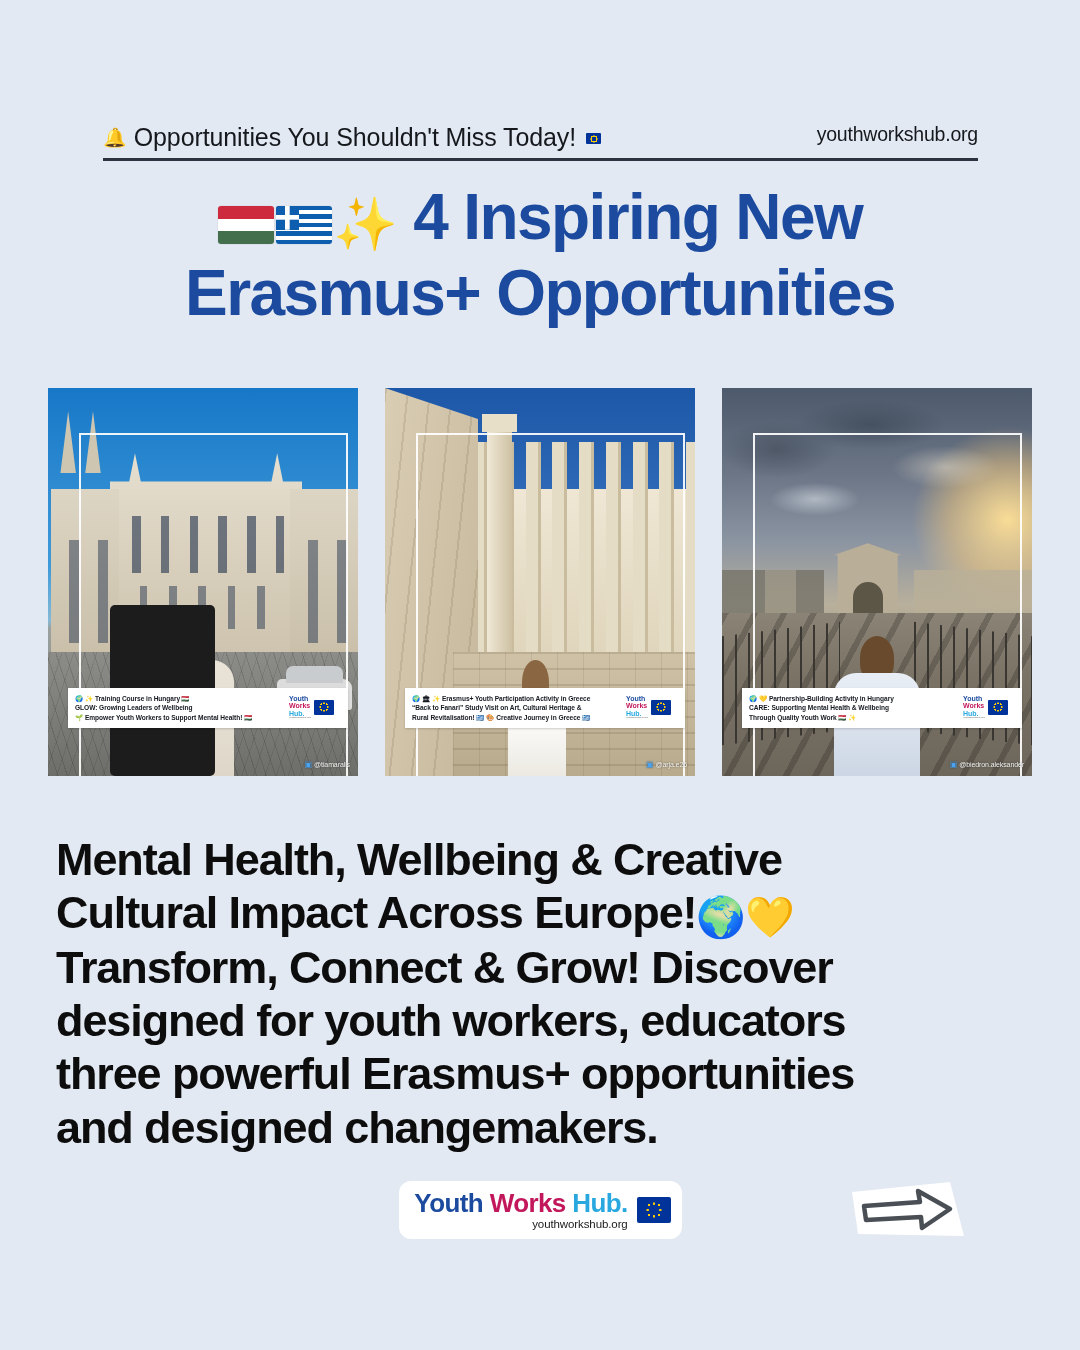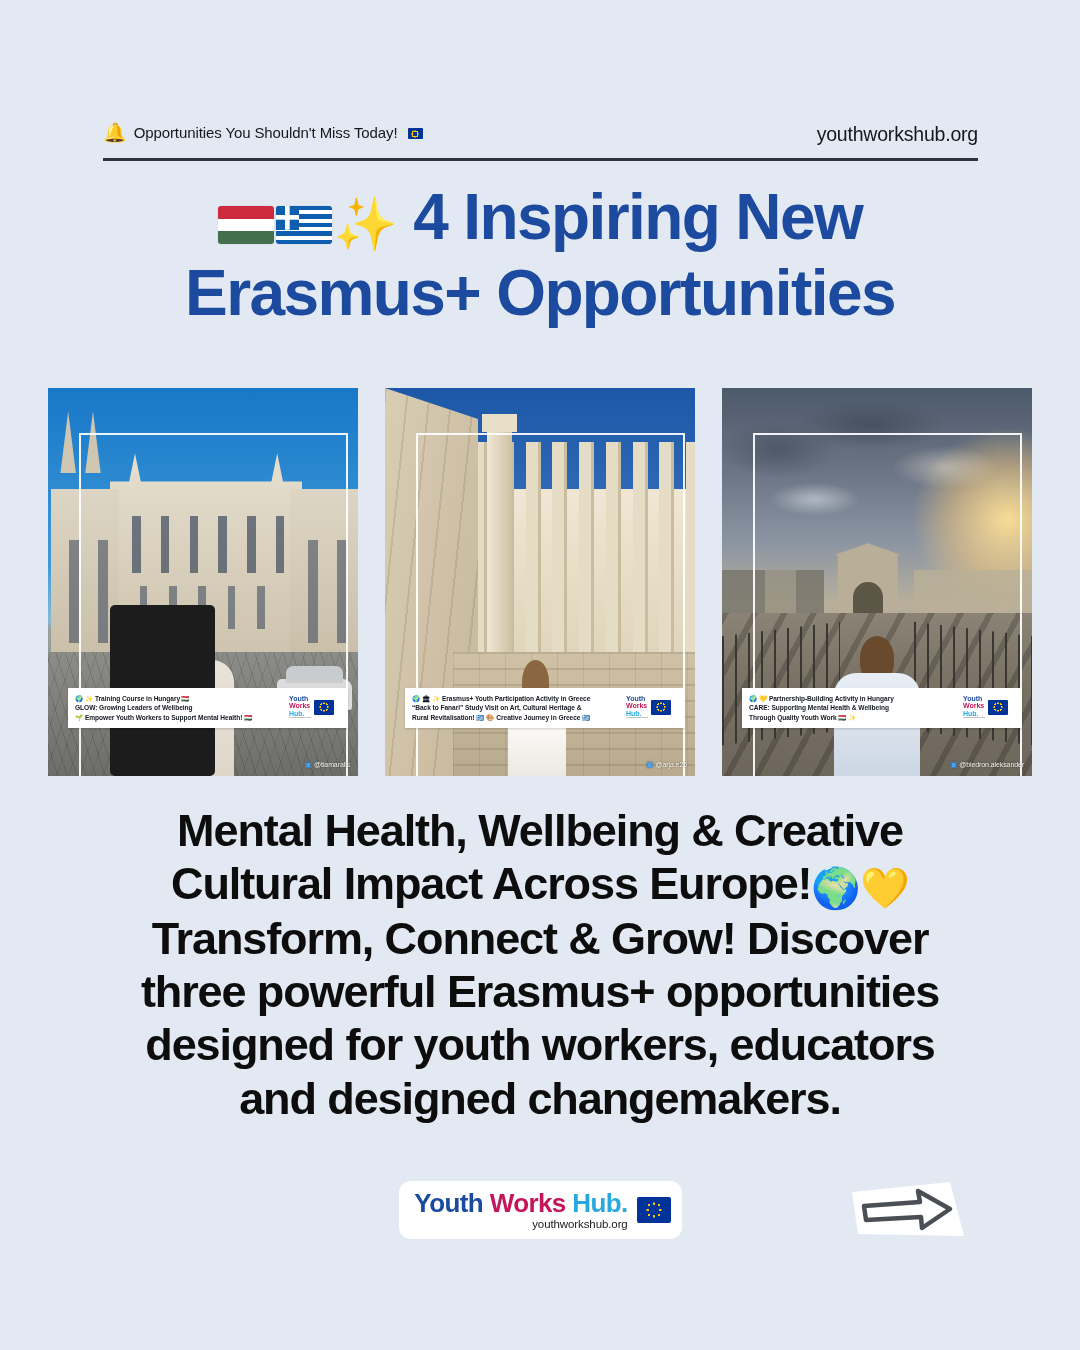--- a/index.html
+++ b/index.html
@@ -14,21 +14,21 @@
   
   .header {
     position:absolute; left:103px; top:123px; width:875px; height:38px;
     display:flex; align-items:flex-start; justify-content:space-between;
     border-bottom:3px solid #2d3340;
     padding-bottom:4px;
   }
   .header-left { display:flex; align-items:center; gap:7px; }
   .bell-icon { font-size:19px; line-height:1; }
   .header-text {
-    font-size:15px; color:#15181d; letter-spacing:-0.1px; white-space:nowrap;
+    font-size:25px; color:#15181d; letter-spacing:-0.1px; white-space:nowrap;
   }
   .eu-mini {
     display:inline-block; width:15px; height:11px; background:#003399;
     position:relative; top:1px; border-radius:1px; margin-left:3px;
   }
   .eu-mini::after{
     content:""; position:absolute; left:50%; top:50%; width:7px; height:7px;
     transform:translate(-50%,-50%);
     background:
       radial-gradient(circle 0.9px at 50% 8%, #FFCC00 99%, transparent 100%),
@@ -234,22 +234,22 @@
     background:repeating-linear-gradient(90deg, #3a3732 0 2px, transparent 2px 13px); }
   .rail3l{ left:0; transform:skewY(-7deg); }
   .rail3r{ right:0; transform:skewY(7deg); }
   .person3{ position:absolute; left:36%; bottom:0; width:28%; height:36%; }
   .person3 .hair{ position:absolute; left:30%; top:0; width:40%; height:32%; background:#6a4a2c; border-radius:50% 50% 40% 40%; }
   .person3 .shirt{ position:absolute; left:0; bottom:0; width:100%; height:74%;
     background:linear-gradient(#e9eef6,#ccd6e4); border-radius:22px 22px 0 0; }
 
   
   .body-text {
-    position:absolute; left:56px; top:804px; width:968px;
-    text-align:center; line-height:1.18;
+    position:absolute; left:56px; top:833px; width:968px;
+    text-align:left; line-height:1.18;
   }
   .body-line {
     font-size:45px; font-weight:bold; color:#0d0d0d;
     letter-spacing:-1.1px; white-space:nowrap;
   }
   .emoji-globe, .emoji-heart { font-size:40px; vertical-align:-3px; }
 
   
   .logo-badge {
     position:absolute; left:399px; top:1181px; width:283px; height:58px;
@@ -414,22 +414,22 @@
   </div>
 
 </div>
 
 <div class="body-text">
   <div class="body-line">Mental Health, Wellbeing &amp; Creative</div>
   <div class="body-line">
     <span>Cultural Impact Across Europe!</span><span class="emoji-globe">🌍💛</span>
   </div>
   <div class="body-line">Transform, Connect &amp; Grow! Discover</div>
+  <div class="body-line">designed for youth workers, educators</div>
   <div class="body-line">three powerful Erasmus+ opportunities</div>
-  <div class="body-line">designed for youth workers, educators</div>
   <div class="body-line">and designed changemakers.</div>
 </div>
 
 <div class="logo-badge">
   <div class="logo-words">
     <div class="logo-main">
       <span class="lw-y">Youth</span>
       <span class="lw-w">Works</span>
       <span class="lw-h">Hub.</span>
     </div>

